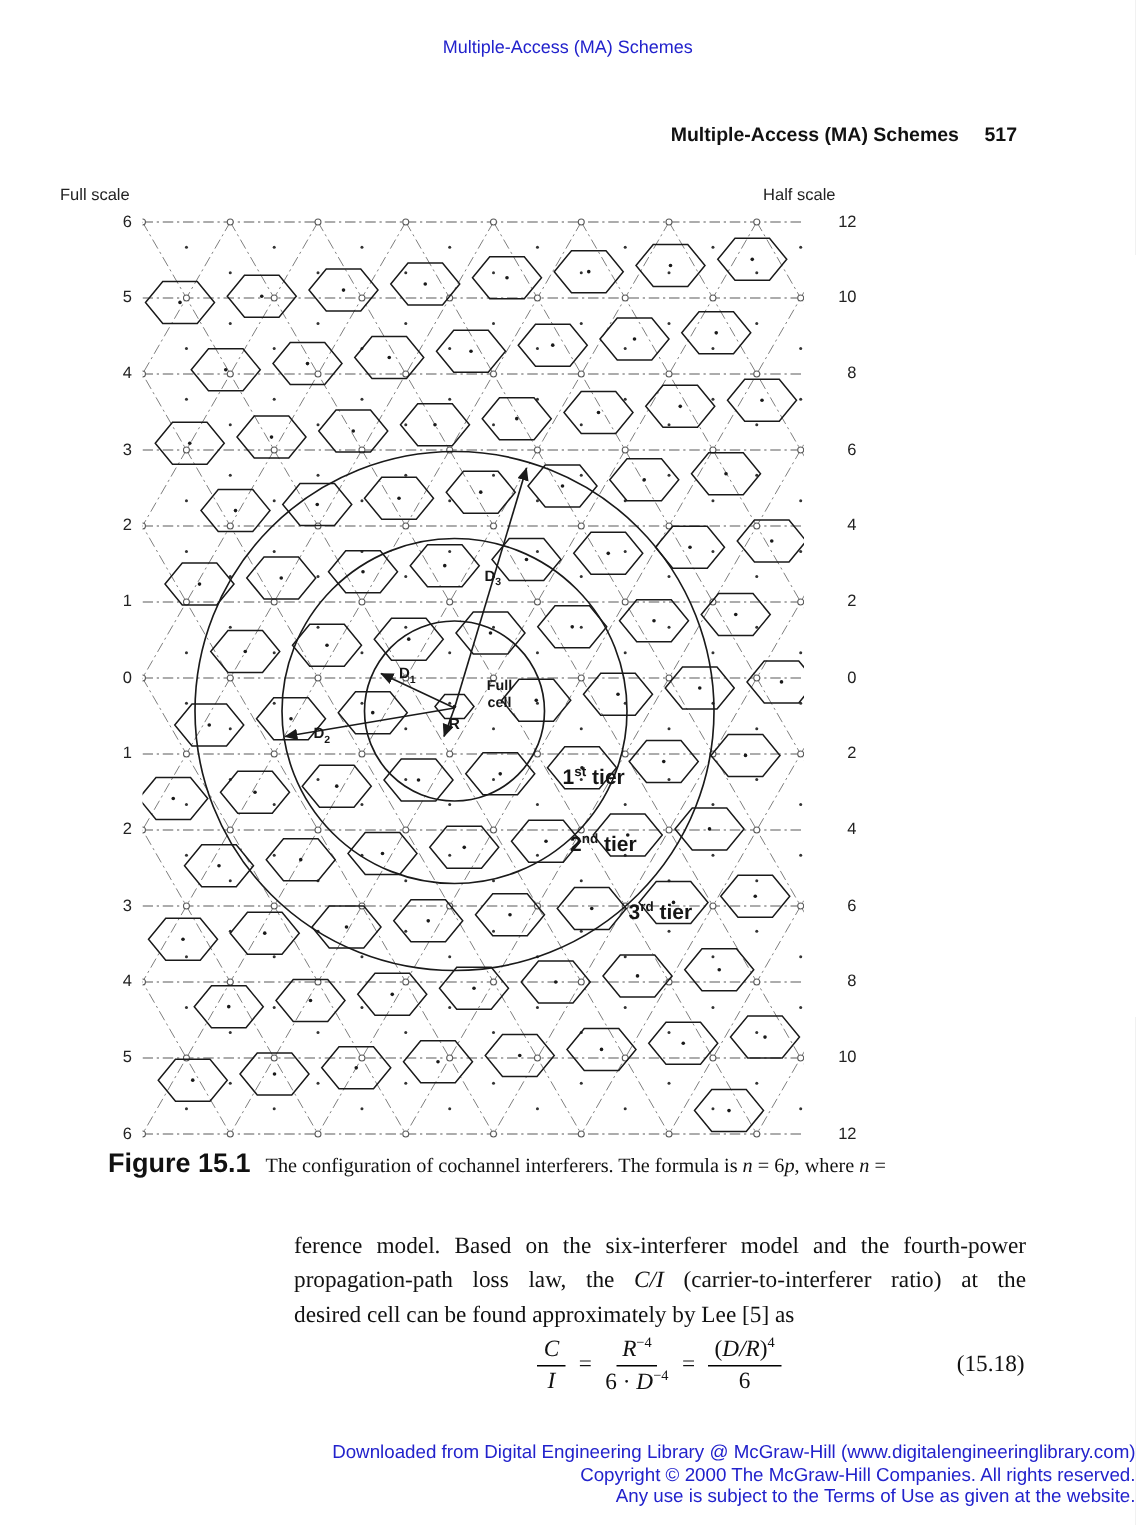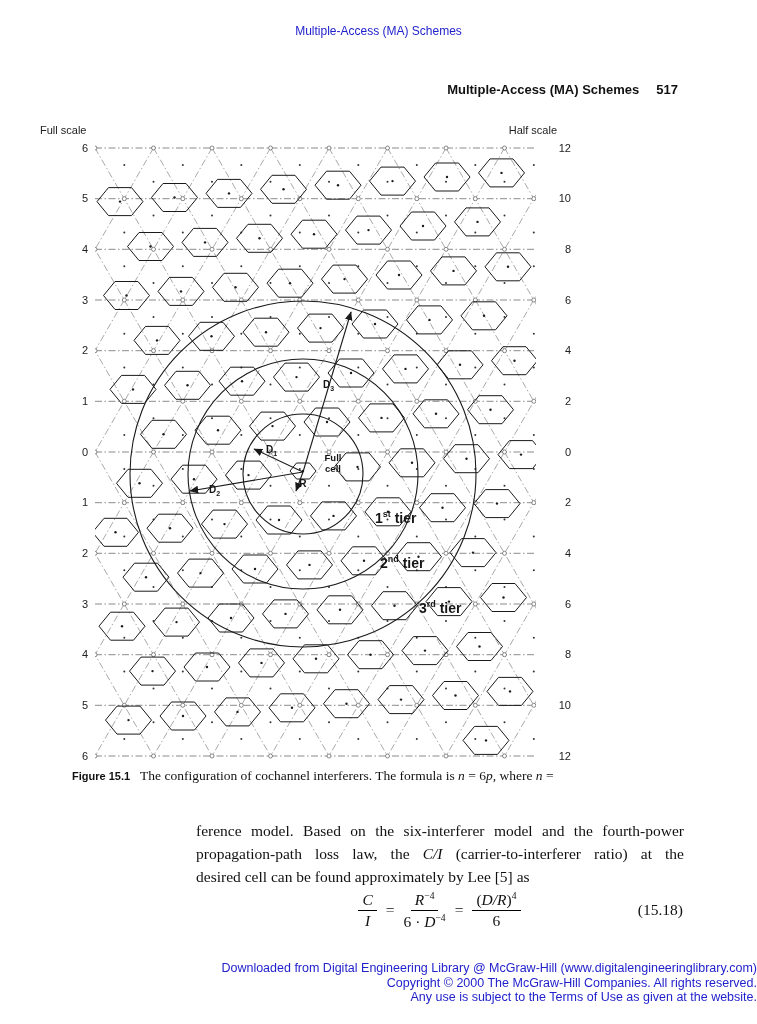--- a/index.html
+++ b/index.html
@@ -23,21 +23,21 @@
               font-size:9.5px;line-height:11px;}
   .dist-label{font-weight:bold;font-size:10px;}
   .dist-label sub{font-size:7px;}
   .r-label{left:299px;top:477px;font-weight:bold;font-size:10.5px;}
   .tier-label{font-weight:bold;font-size:14px;}
   .tier-label sup{font-size:9px;}
   
   .caption{left:72px;top:768px;width:575px;font-family:"Liberation Serif",serif;
            font-size:13.5px;line-height:15.5px;z-index:2;}
   .caption .cap-tag{font-family:"Liberation Sans",sans-serif;font-weight:bold;
-                    font-size:11px;margin-right:10px;}
+                    font-size:18px;margin-right:10px;}
   
   .bodytext{left:196px;top:819px;width:488px;font-family:"Liberation Serif",serif;
             font-size:15.5px;line-height:23px;z-index:2;}
   .bodytext .just{text-align:justify;text-align-last:justify;}
   
   .equation{left:196px;top:884px;width:487px;height:52px;z-index:2;
             font-family:"Liberation Serif",serif;font-size:15.5px;}
   .eq-row{position:absolute;left:0;top:0;width:100%;height:100%;display:flex;
           justify-content:center;align-items:center;gap:9px;}
   .frac{display:inline-flex;flex-direction:column;align-items:center;line-height:1.15;}

